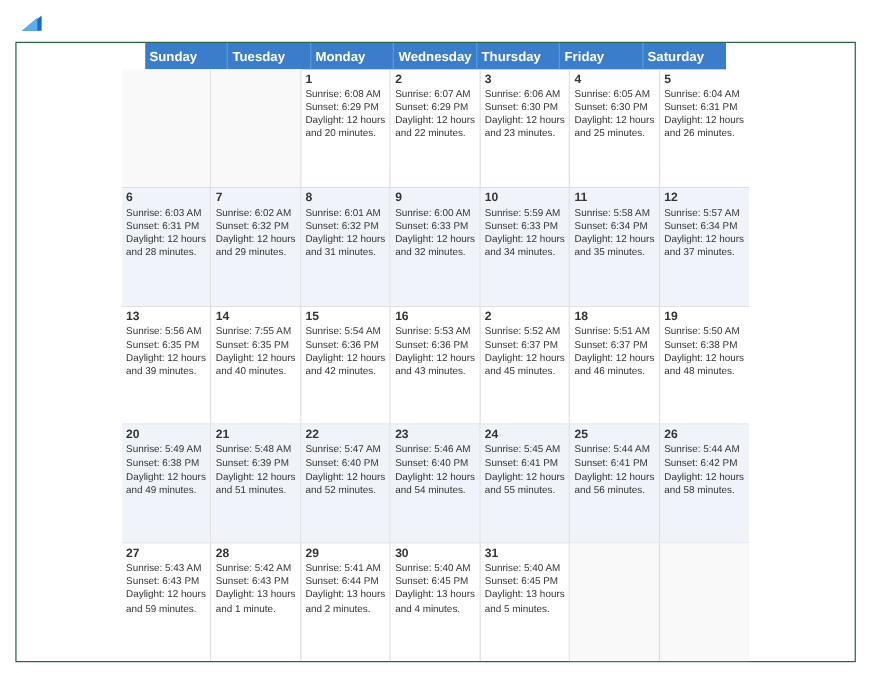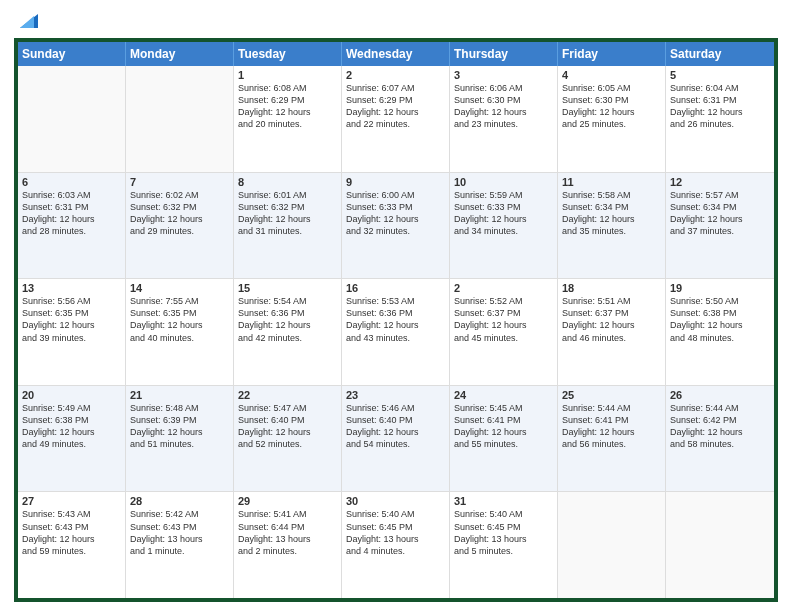--- a/index.html
+++ b/index.html
@@ -49,21 +49,22 @@
       line-height: 1.1;
     }
     .location-title {
       font-size: 15px;
       color: #555;
     }
     .calendar {
       flex: 1;
       display: flex;
       flex-direction: column;
-      border: 4px solid #14532d;
+      border: 1px solid #14532d;
+      align-items: center;
     }
     .cal-header-row {
       display: grid;
       grid-template-columns: repeat(7, 1fr);
       background: #3a7ecb;
     }
     .cal-header-cell {
       color: #fff;
       font-size: 12px;
       font-weight: bold;
@@ -128,22 +129,22 @@
     </div>
     <div class="title-block">
       <div class="month-title"></div>
       <div class="location-title"></div>
     </div>
   </div>
 
   <div class="calendar">
     <div class="cal-header-row">
     <div class="cal-header-cell">Sunday</div>
+        <div class="cal-header-cell">Tuesday</div>
         <div class="cal-header-cell">Monday</div>
-        <div class="cal-header-cell">Tuesday</div>
         <div class="cal-header-cell">Wednesday</div>
         <div class="cal-header-cell">Thursday</div>
         <div class="cal-header-cell">Friday</div>
         <div class="cal-header-cell">Saturday</div>
       </div>
     <div class="cal-body">
     <div class="cal-row">
           <div class="cal-cell empty"></div>
           <div class="cal-cell empty"></div>
           <div class="cal-cell">

